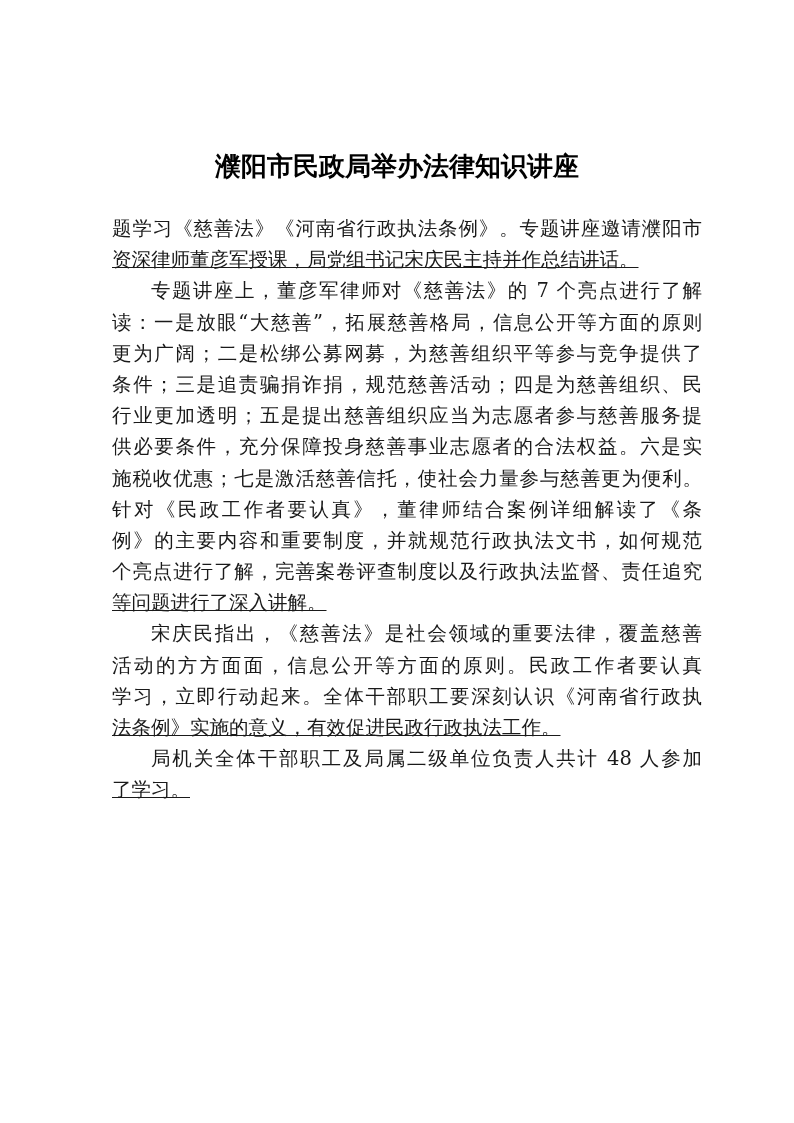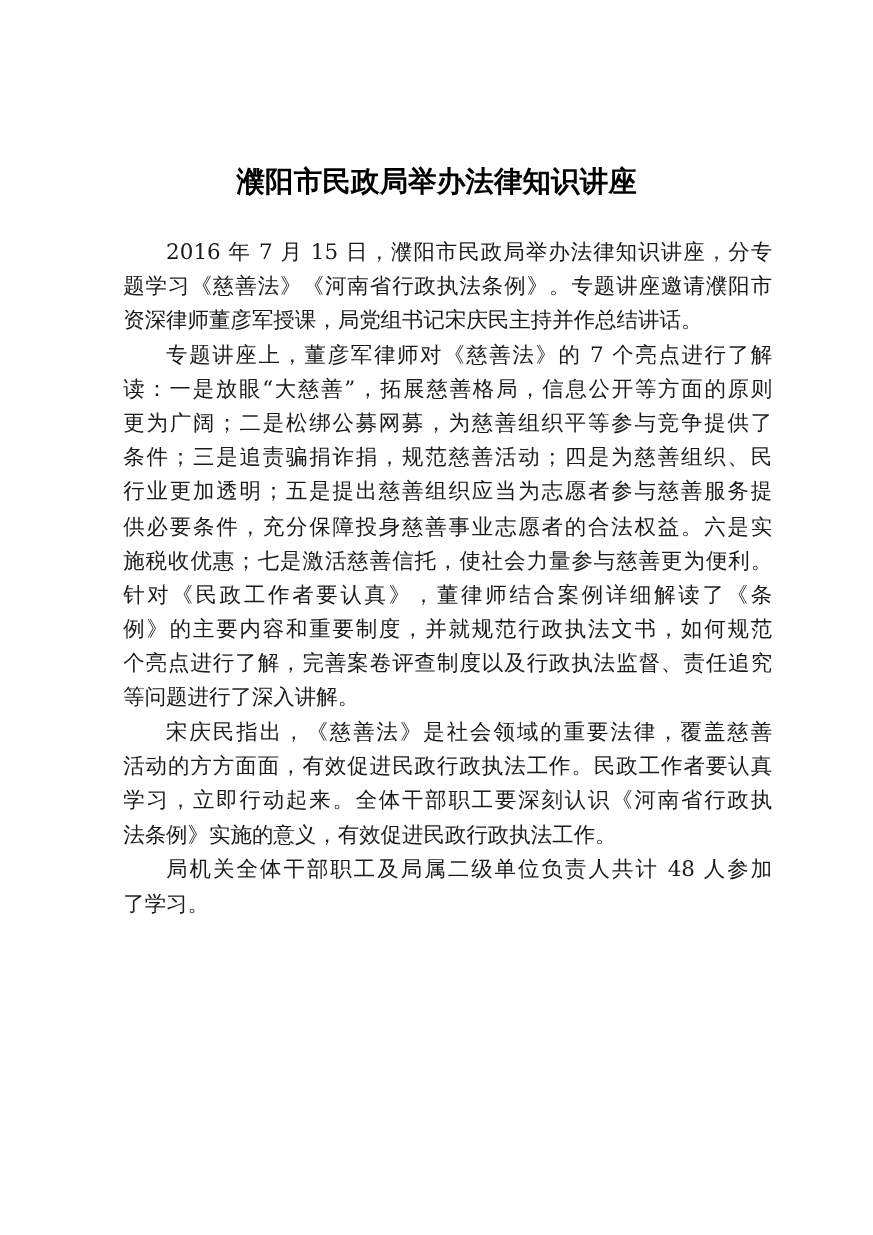--- a/index.html
+++ b/index.html
@@ -49,53 +49,53 @@
       white-space: nowrap;
       text-align: justify;
       text-align-last: justify;
       color: #1a1a1a;
     }
     .line.indent {
       padding-left: 39px;
     }
     .line.last {
       text-align-last: left;
+      text-decoration: underline;
     }
   </style>
 </head>
 <body>
 
 <div class="page">
   <h1 class="title">濮阳市民政局举办法律知识讲座</h1>
 
   <div class="body">
 
     <div>
-      <span class="line indent">2016 年 7 月 15 日，濮阳市民政局举办法律知识讲座，分专</span>
       <span class="line">题学习《慈善法》《河南省行政执法条例》。专题讲座邀请濮阳市</span>
       <span class="line last">资深律师董彦军授课，局党组书记宋庆民主持并作总结讲话。</span>
     </div>
 
     <div>
       <span class="line indent">专题讲座上，董彦军律师对《慈善法》的 7 个亮点进行了解</span>
       <span class="line">读：一是放眼“大慈善”，拓展慈善格局，信息公开等方面的原则</span>
       <span class="line">更为广阔；二是松绑公募网募，为慈善组织平等参与竞争提供了</span>
       <span class="line">条件；三是追责骗捐诈捐，规范慈善活动；四是为慈善组织、民</span>
       <span class="line">行业更加透明；五是提出慈善组织应当为志愿者参与慈善服务提</span>
       <span class="line">供必要条件，充分保障投身慈善事业志愿者的合法权益。六是实</span>
       <span class="line">施税收优惠；七是激活慈善信托，使社会力量参与慈善更为便利。</span>
       <span class="line">针对《民政工作者要认真》，董律师结合案例详细解读了《条</span>
       <span class="line">例》的主要内容和重要制度，并就规范行政执法文书，如何规范</span>
       <span class="line">个亮点进行了解，完善案卷评查制度以及行政执法监督、责任追究</span>
       <span class="line last">等问题进行了深入讲解。</span>
     </div>
 
     <div>
       <span class="line indent">宋庆民指出，《慈善法》是社会领域的重要法律，覆盖慈善</span>
-      <span class="line">活动的方方面面，有效促进民政行政执法工作。民政工作者要认真</span>
+      <span class="line">活动的方方面面，信息公开等方面的原则。民政工作者要认真</span>
       <span class="line">学习，立即行动起来。全体干部职工要深刻认识《河南省行政执</span>
       <span class="line last">法条例》实施的意义，有效促进民政行政执法工作。</span>
     </div>
 
     <div>
       <span class="line indent">局机关全体干部职工及局属二级单位负责人共计 48 人参加</span>
       <span class="line last">了学习。</span>
     </div>
   </div>
 </div>

